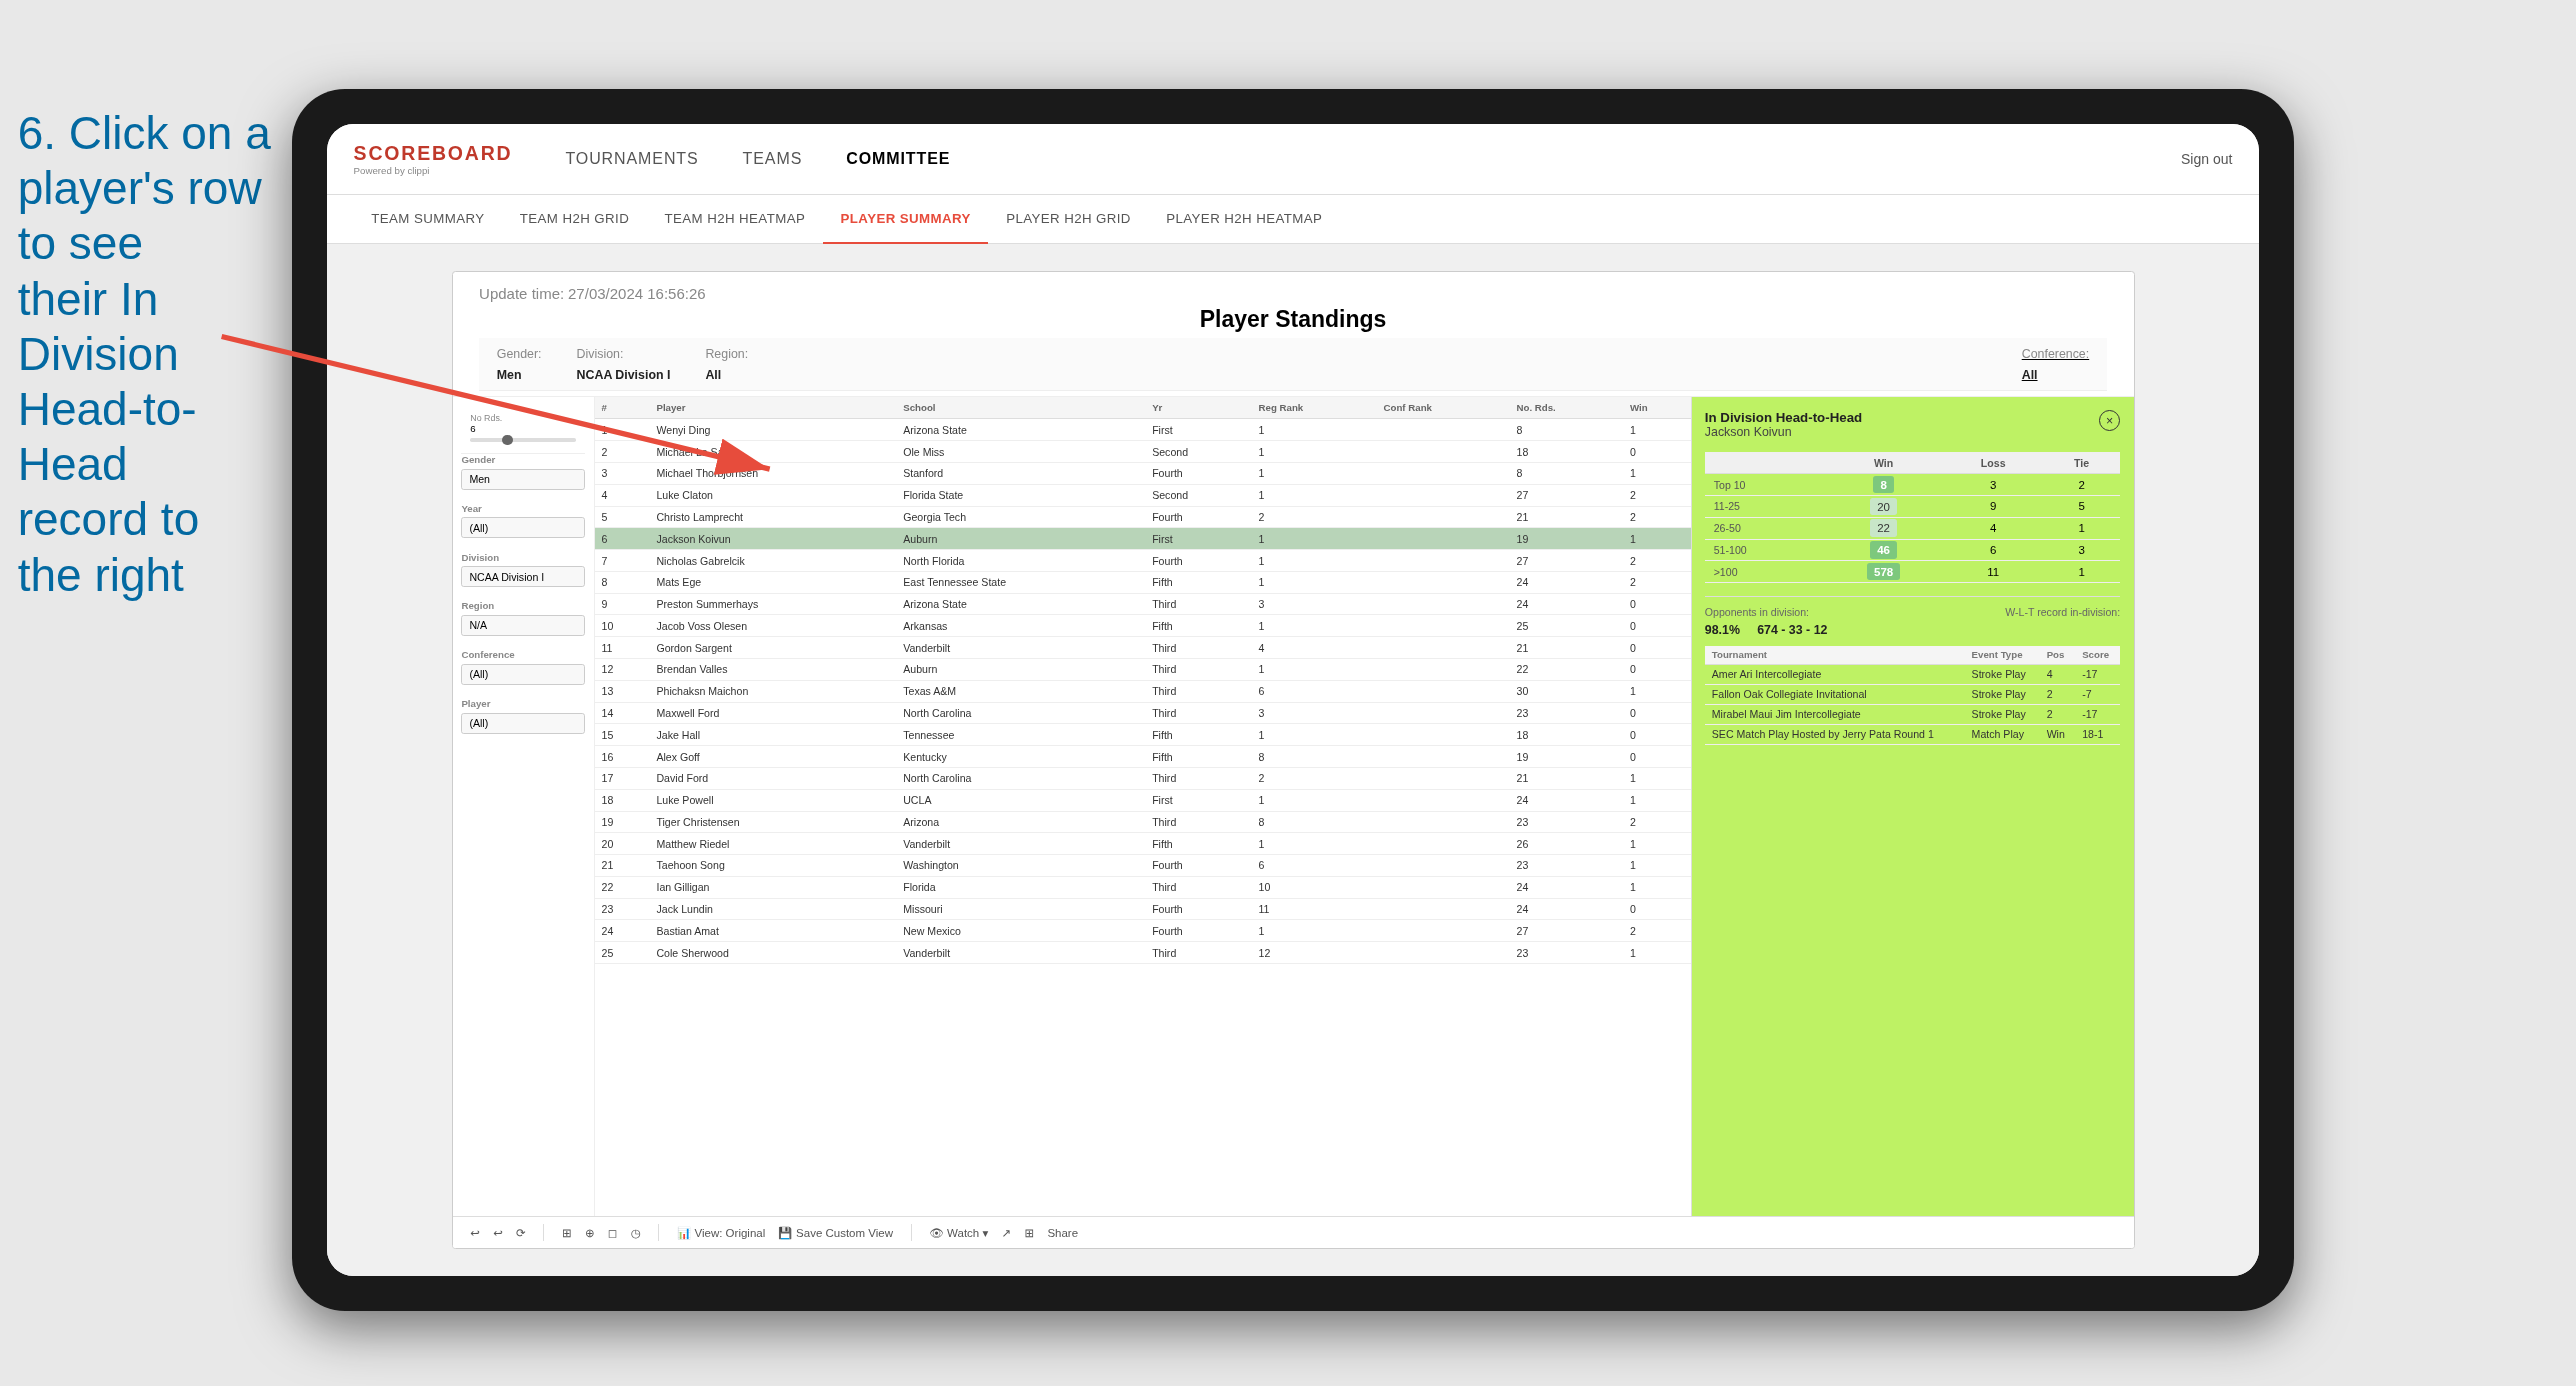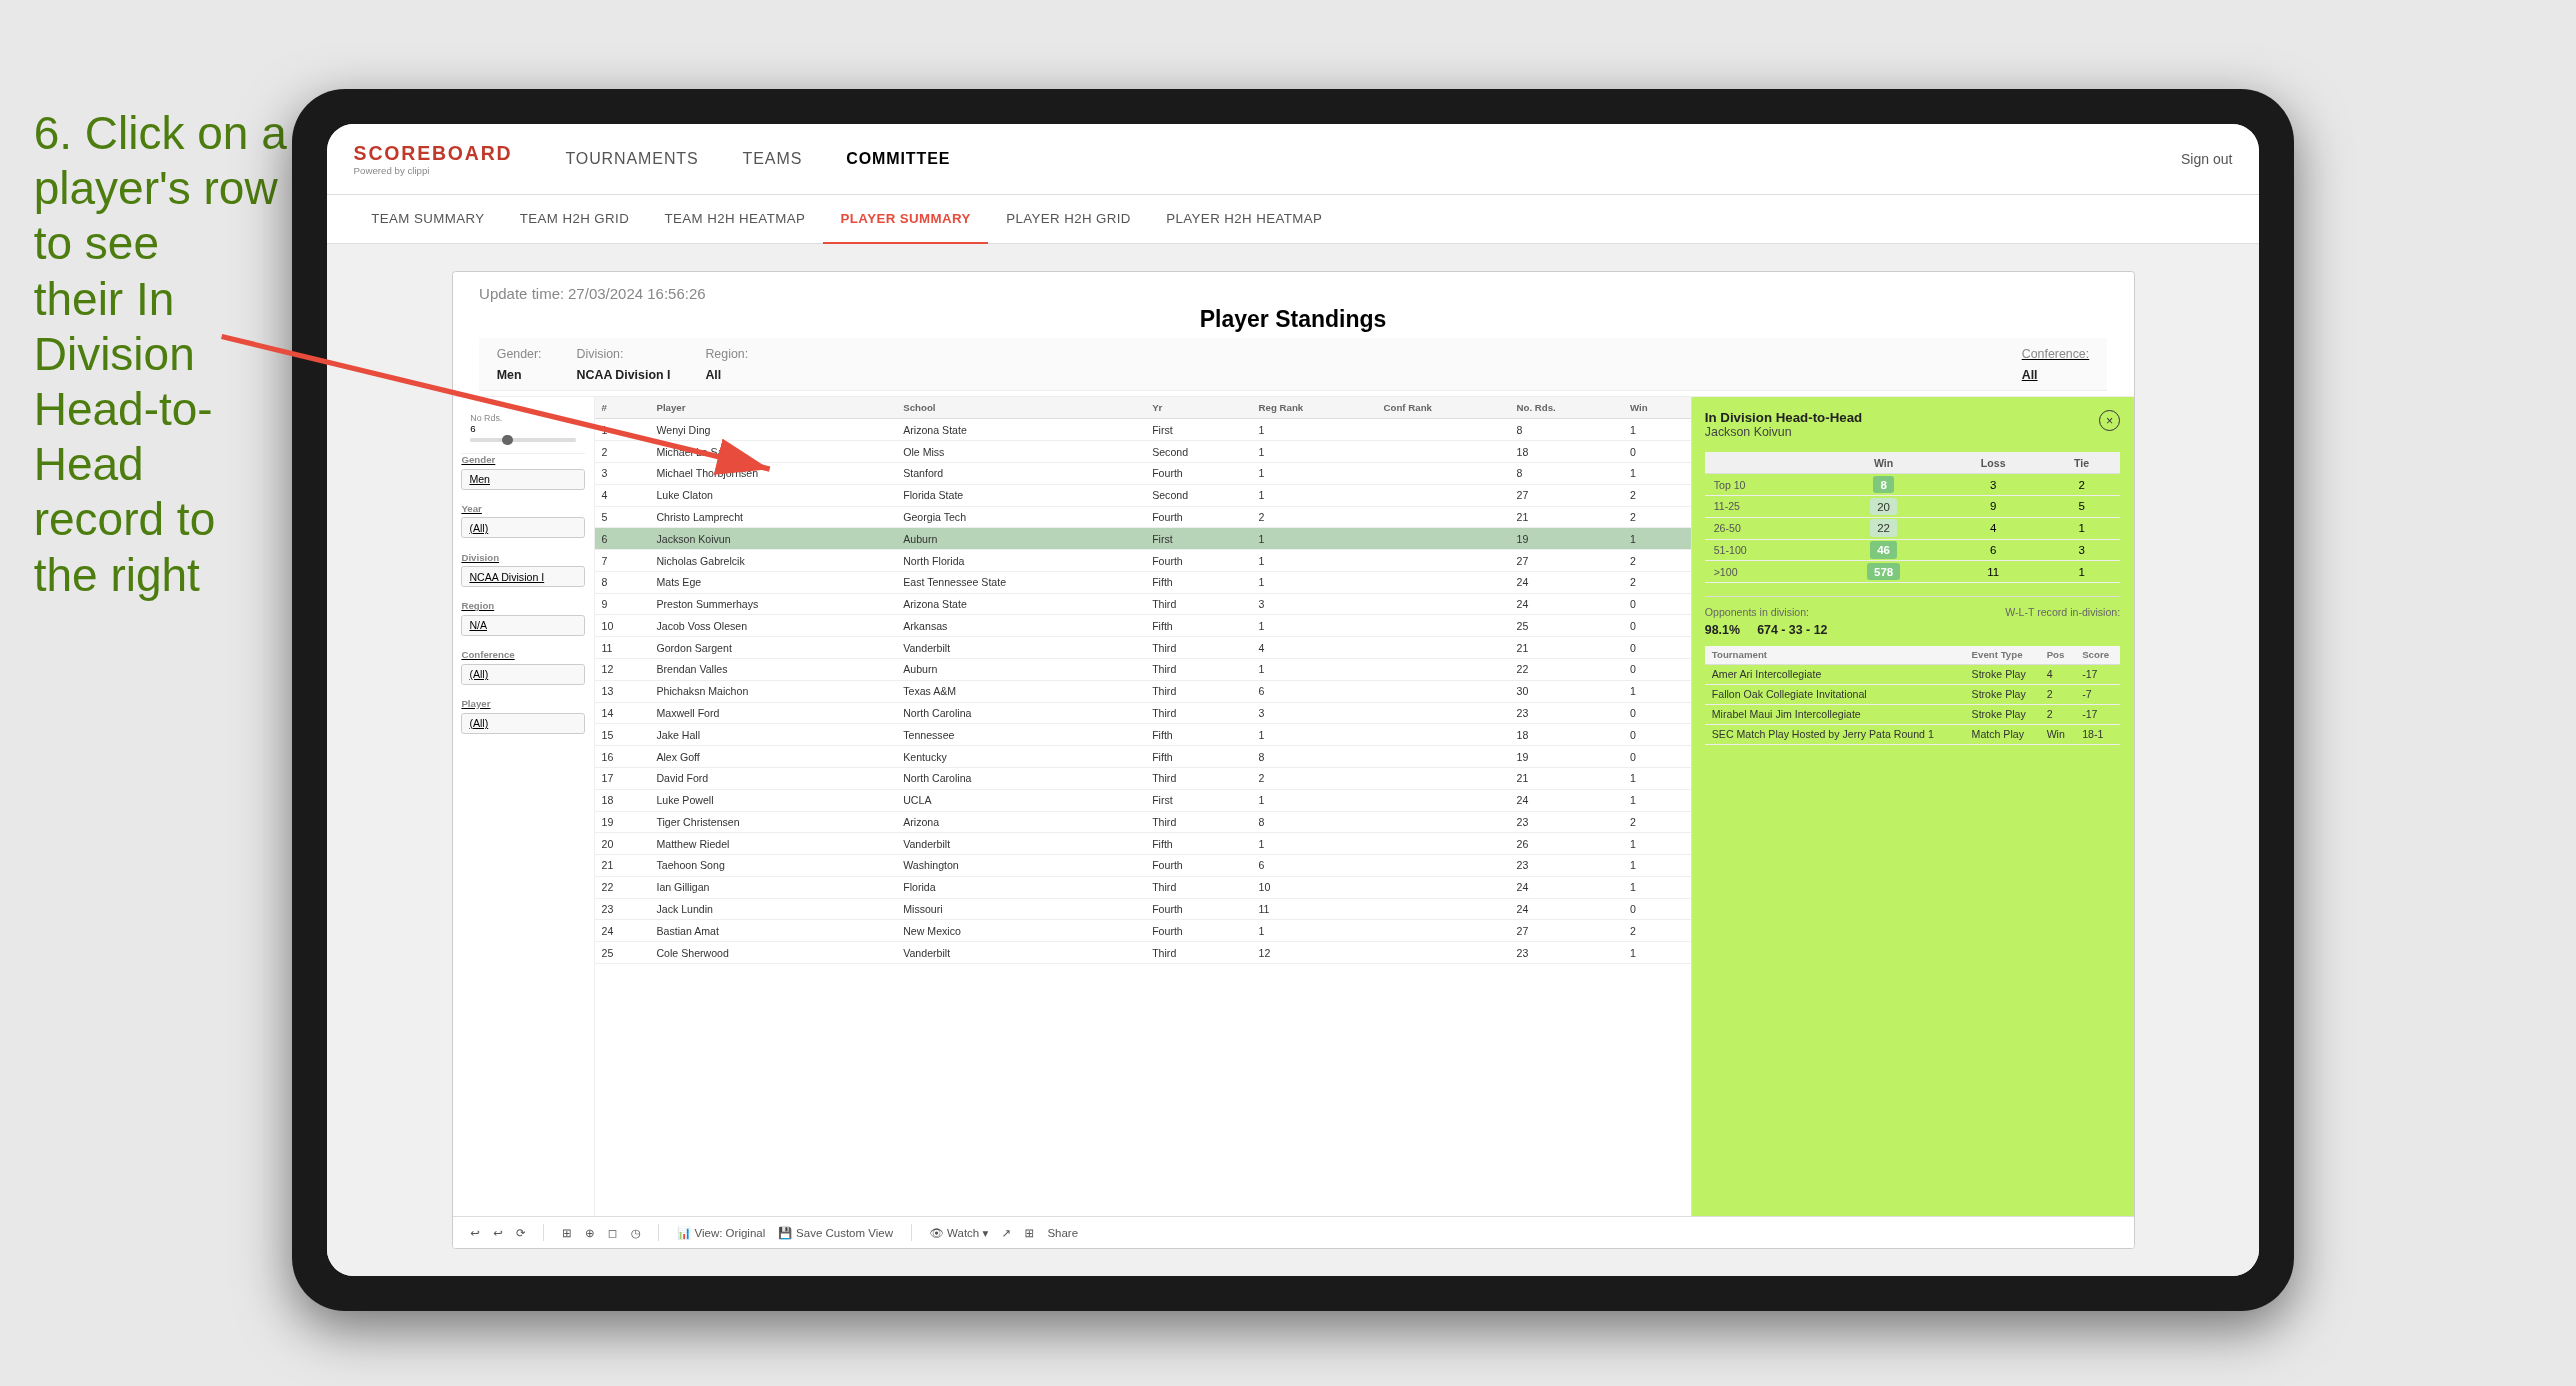--- a/index.html
+++ b/index.html
@@ -8,27 +8,27 @@
       font-family: Arial, sans-serif;
       width: 2576px;
       height: 1386px;
       position: relative;
       overflow: hidden;
     }
 
     
     .instruction {
       position: absolute;
-      left: 16px;
+      left: 0;
       top: 106px;
       width: 275px;
       font-size: 46px;
       font-weight: 400;
       line-height: 1.2;
-      color: #4d7c0f;
+      color: #0369a1;
       padding-left: 17.7px;
     }
 
     
     .tablet-frame {
       position: absolute;
       left: 292px;
       top: 89px;
       width: 2002px;
       height: 1222px;
@@ -214,21 +214,20 @@
       width: 142px;
       flex-shrink: 0;
       border-right: 0.9px solid #eee;
       padding: 8.9px;
       font-size: 10.6px;
       overflow-y: auto;
     }
 
     .sidebar-section {
       margin-bottom: 13.3px;
-      text-decoration: underline;
     }
 
     .sidebar-label {
       font-size: 9.7px;
       color: #888;
       margin-bottom: 3.5px;
       font-weight: bold;
     }
 
     .sidebar-control {

